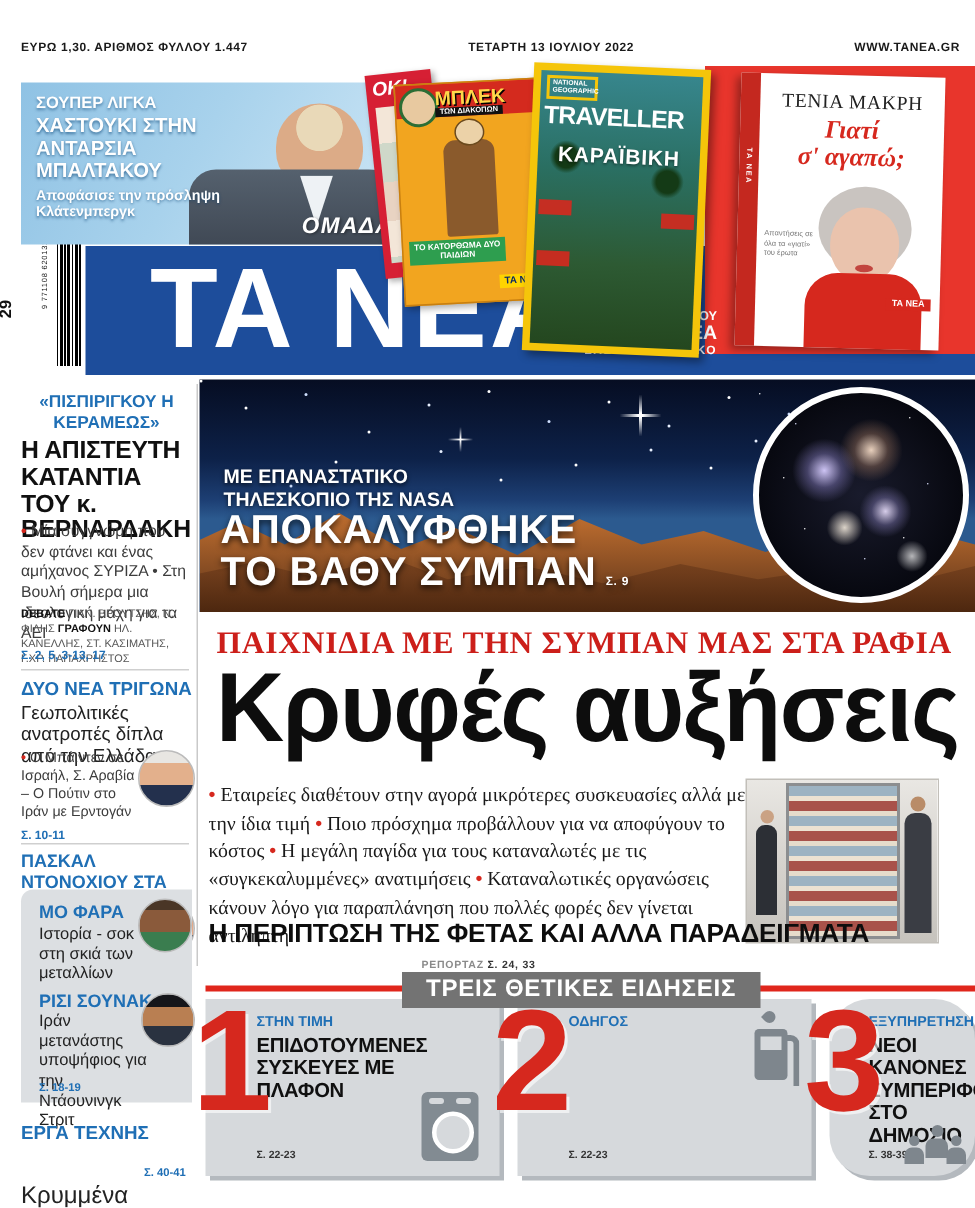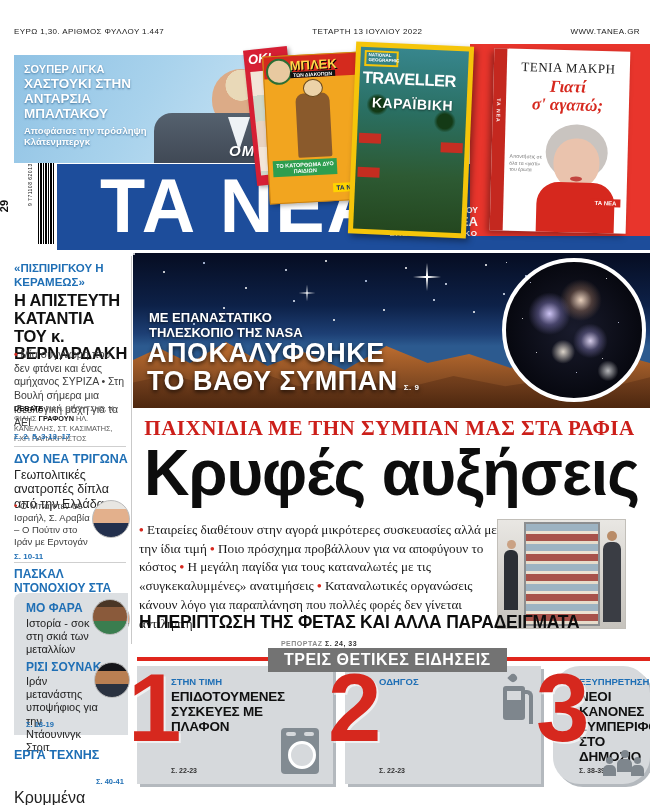--- a/index.html
+++ b/index.html
@@ -2,33 +2,33 @@
 <html><head>
 <meta charset="utf-8">
 <style>
   html,body{margin:0;padding:0;background:#fff;}
   #page{position:relative;width:650px;height:805px;background:#fff;overflow:hidden;
         font-family:"Liberation Sans",sans-serif;color:#111;}
   .abs{position:absolute;}
 
   
   .topbar{top:27px;left:14px;right:10px;display:flex;justify-content:space-between;
-          font-size:8px;font-weight:normal;letter-spacing:.4px;color:#1a1a1a;}
+          font-size:8px;font-weight:bold;letter-spacing:.4px;color:#1a1a1a;}
 
   
   .pagenum{left:-2px;top:200px;transform:rotate(-90deg);font-size:11px;font-weight:bold;}
   .barcode{left:26px;top:152px;width:30px;height:96px;}
   .barcode .flag{font-size:6px;font-weight:bold;transform:rotate(-90deg);position:absolute;top:-2px;left:8px;}
   .barcode .bars{position:absolute;left:12px;top:8px;width:16px;height:84px;
     background:repeating-linear-gradient(90deg,#000 0 1px,#fff 1px 2px,#000 2px 4px,#fff 4px 5px);}
   .barcode .digits{position:absolute;left:1px;top:8px;font-size:5px;writing-mode:vertical-rl;transform:rotate(180deg);letter-spacing:.5px;}
 
   
   .promo-left{left:14px;top:55px;width:256px;height:108px;overflow:hidden;
-    background:linear-gradient(120deg,#8fc2e4 0%,#a8d2ec 45%,#cfe7f6 100%);padding-left:28px;}
+    background:linear-gradient(120deg,#8fc2e4 0%,#a8d2ec 45%,#cfe7f6 100%);}
   .promo-left .head{position:absolute;right:28px;top:14px;width:58px;height:58px;border-radius:50% 50% 45% 45%;
     background:radial-gradient(circle at 50% 28%,#e9d9b8 0 30%,#dcab87 31% 100%);}
   .promo-left .suit{position:absolute;right:-6px;top:58px;width:150px;height:60px;border-radius:18px 30px 0 0;
     background:linear-gradient(180deg,#55616e,#3c4450);}
   .promo-left .shirt{position:absolute;right:48px;top:62px;width:22px;height:34px;background:#eef2f5;
     clip-path:polygon(0 0,100% 0,50% 100%);}
   .pl-kicker{position:absolute;left:10px;top:8px;font-size:11px;font-weight:bold;color:#fff;text-shadow:0 1px 2px rgba(0,60,110,.5);}
   .pl-headline{position:absolute;left:10px;top:22px;width:130px;font-size:13.5px;line-height:1.1;font-weight:900;color:#fff;text-shadow:0 1px 2px rgba(0,60,110,.6);}
   .pl-sub{position:absolute;left:10px;top:70px;width:135px;font-size:9.5px;line-height:1.2;font-weight:bold;color:#fff;text-shadow:0 1px 2px rgba(0,60,110,.6);}
   .pl-mark{position:absolute;right:8px;bottom:4px;font-size:15px;font-weight:900;font-style:italic;color:#fff;text-shadow:1px 1px 2px rgba(0,0,0,.4);letter-spacing:1px;}
@@ -112,21 +112,21 @@
       radial-gradient(circle at 75% 80%,rgba(255,255,255,.7) 0,transparent 7%),
       radial-gradient(ellipse at 50% 50%,#191b2c 0%,#06070e 75%);}
   .inset .dots{position:absolute;left:0;top:0;width:1px;height:1px;border-radius:50%;background:#fff;
     box-shadow:24px 20px 0 #dfe4ff,100px 16px 0 #fff,112px 60px 0 #dfe4ff,30px 90px 0 #fff,70px 110px 0 #dfe4ff,96px 96px 0 #fff,16px 56px 0 #fff;}
 
   
   .vline{left:131px;top:256px;width:1px;height:388px;background:#c9c9c9;}
   .hline{height:1px;background:#cfcfcf;left:14px;width:112px;}
   .lc{left:14px;width:114px;}
   .k-blue{color:#1f6fb5;font-weight:900;}
-  .a1-kicker{top:262px;font-size:11.5px;line-height:1.2;}
+  .a1-kicker{top:262px;font-size:11.5px;line-height:1.2;text-align:center;}
   .a1-head{top:292px;font-size:16.5px;font-weight:900;line-height:1.08;color:#101010;letter-spacing:-.2px;}
   .a1-body{top:348px;font-size:10.5px;line-height:1.3;color:#3c3c3c;}
   .a1-credits{top:404px;font-size:7.3px;line-height:1.35;color:#555;}
   .a1-credits b{color:#111;}
   .a1-pages{top:432px;font-size:8px;}
   .bullet{color:#d6281e;font-weight:bold;}
   .a2-kicker{top:452px;font-size:12.5px;}
   .a2-head{top:468px;font-size:12.5px;line-height:1.15;color:#222;}
   .a2-body{top:500px;width:76px;font-size:9.5px;line-height:1.25;color:#3c3c3c;}
   .a2-pages{top:552px;font-size:8px;}

